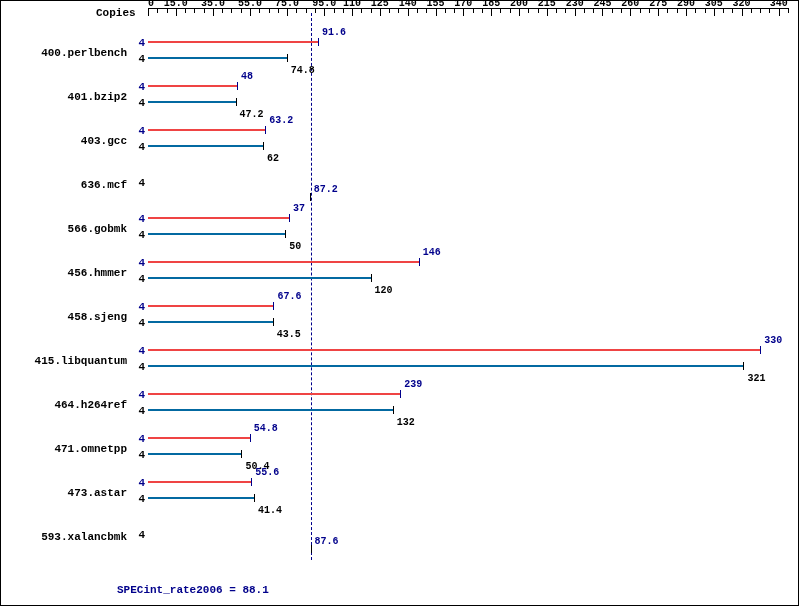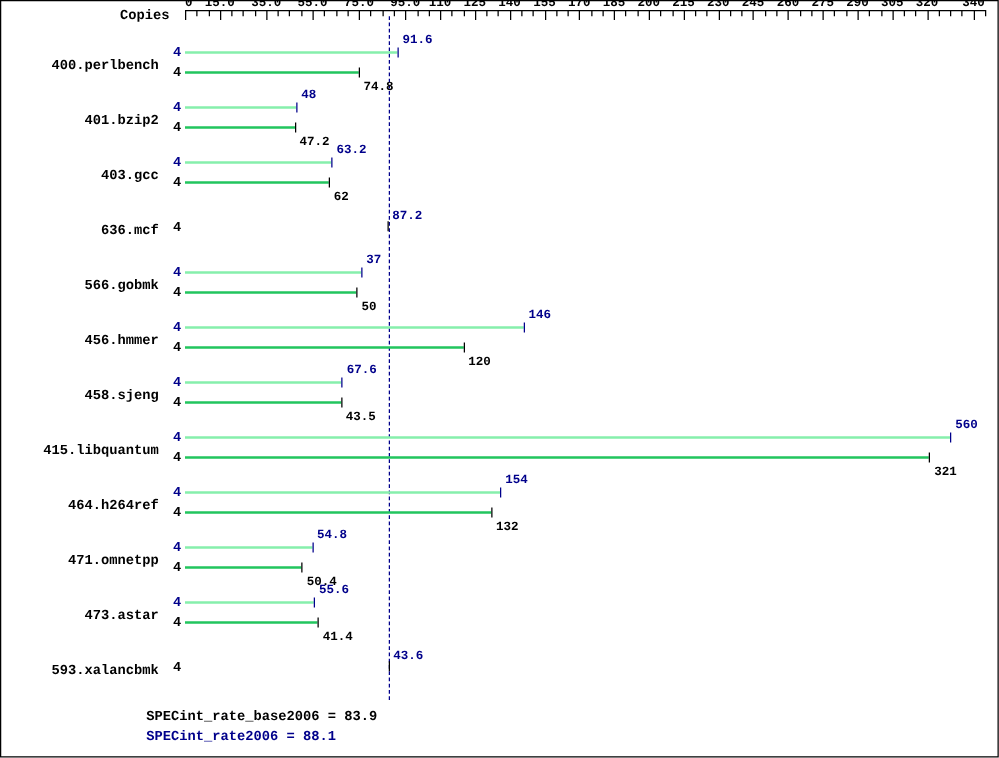--- a/index.html
+++ b/index.html
@@ -9,23 +9,23 @@
 .tick.major{height:8px}
 .tick-label{position:absolute;top:-11px;font-size:10px;transform:translateX(-50%)}
 .ref-line{position:absolute;top:12px;bottom:45px;width:0;border-left:1px dashed #00008b}
 .col-label{position:absolute;top:6px;left:95px}
 .row{position:absolute;left:0;width:100%;height:44px}
 .bench-name{position:absolute;left:12px;top:16px;width:114px;text-align:right}
 .copies{position:absolute;left:128px;width:16px;text-align:right}
 .copies.peak{color:#00008b;top:6px}
 .copies.base{top:22px}
 .bar{position:absolute;left:147px;height:2px}
-.bar.peak{background:#86efac;top:10px}
-.bar.base{background:#22c55e;top:26px}
-.bar.thick{height:4px;top:17px}
+.bar.peak{background:#ef4444;top:10px}
+.bar.base{background:#0369a1;top:26px}
+.bar.thick{height:4px;top:33px}
 .cap{position:absolute;right:-1px;width:1px;top:-3px;height:8px}
 .bar.peak .cap{background:#00008b}
 .bar.base .cap,.bar.thick .cap{background:#000}
 .val{position:absolute;font-size:10px;right:-4px;text-align:left;transform:translateX(100%)}
 .val.peak{color:#00008b;top:-14px}
 .val.base{top:8px}
 .footer{position:absolute;left:116px}
 .footer.base{bottom:25px;color:#000}
 .footer.peak{bottom:9px;color:#00008b}
 </style>
@@ -215,34 +215,34 @@
           <div class="cap"></div>
           <div class="val base">43.5</div>
         </div>
       </div>
       <div class="row" style="top: 338px;">
         <div class="bench-name">415.libquantum</div>
         <div class="copies peak">4</div>
         <div class="copies base">4</div>
         <div class="bar peak" style="width:612.1739130434783px">
           <div class="cap"></div>
-          <div class="val peak">560</div>
+          <div class="val peak">330</div>
         </div>
         <div class="bar base" style="width:595.4782608695652px">
           <div class="cap"></div>
           <div class="val base">321</div>
         </div>
       </div>
       <div class="row" style="top: 382px;">
         <div class="bench-name">464.h264ref</div>
         <div class="copies peak">4</div>
         <div class="copies base">4</div>
         <div class="bar peak" style="width:252.28985507246378px">
           <div class="cap"></div>
-          <div class="val peak">154</div>
+          <div class="val peak">239</div>
         </div>
         <div class="bar base" style="width:244.8695652173913px">
           <div class="cap"></div>
           <div class="val base">132</div>
         </div>
       </div>
       <div class="row" style="top: 426px;">
         <div class="bench-name">471.omnetpp</div>
         <div class="copies peak">4</div>
         <div class="copies base">4</div>
@@ -266,19 +266,18 @@
         <div class="bar base" style="width:106.11014492753624px">
           <div class="cap"></div>
           <div class="val base">41.4</div>
         </div>
       </div>
       <div class="row" style="top: 514px;">
         <div class="bench-name">593.xalancbmk</div>
         <div class="copies base" style="top:14px">4</div>
         <div class="bar thick" style="width:162.50434782608696px">
           <div class="cap"></div>
-          <div class="val peak" style="top:-12px">43.6</div>
+          <div class="val peak" style="top:-12px">87.6</div>
         </div>
       </div>
     </div>
-  <div class="footer base">SPECint_rate_base2006 = 83.9</div>
   <div class="footer peak">SPECint_rate2006 = 88.1</div>
 </div>
 
 </body></html>

